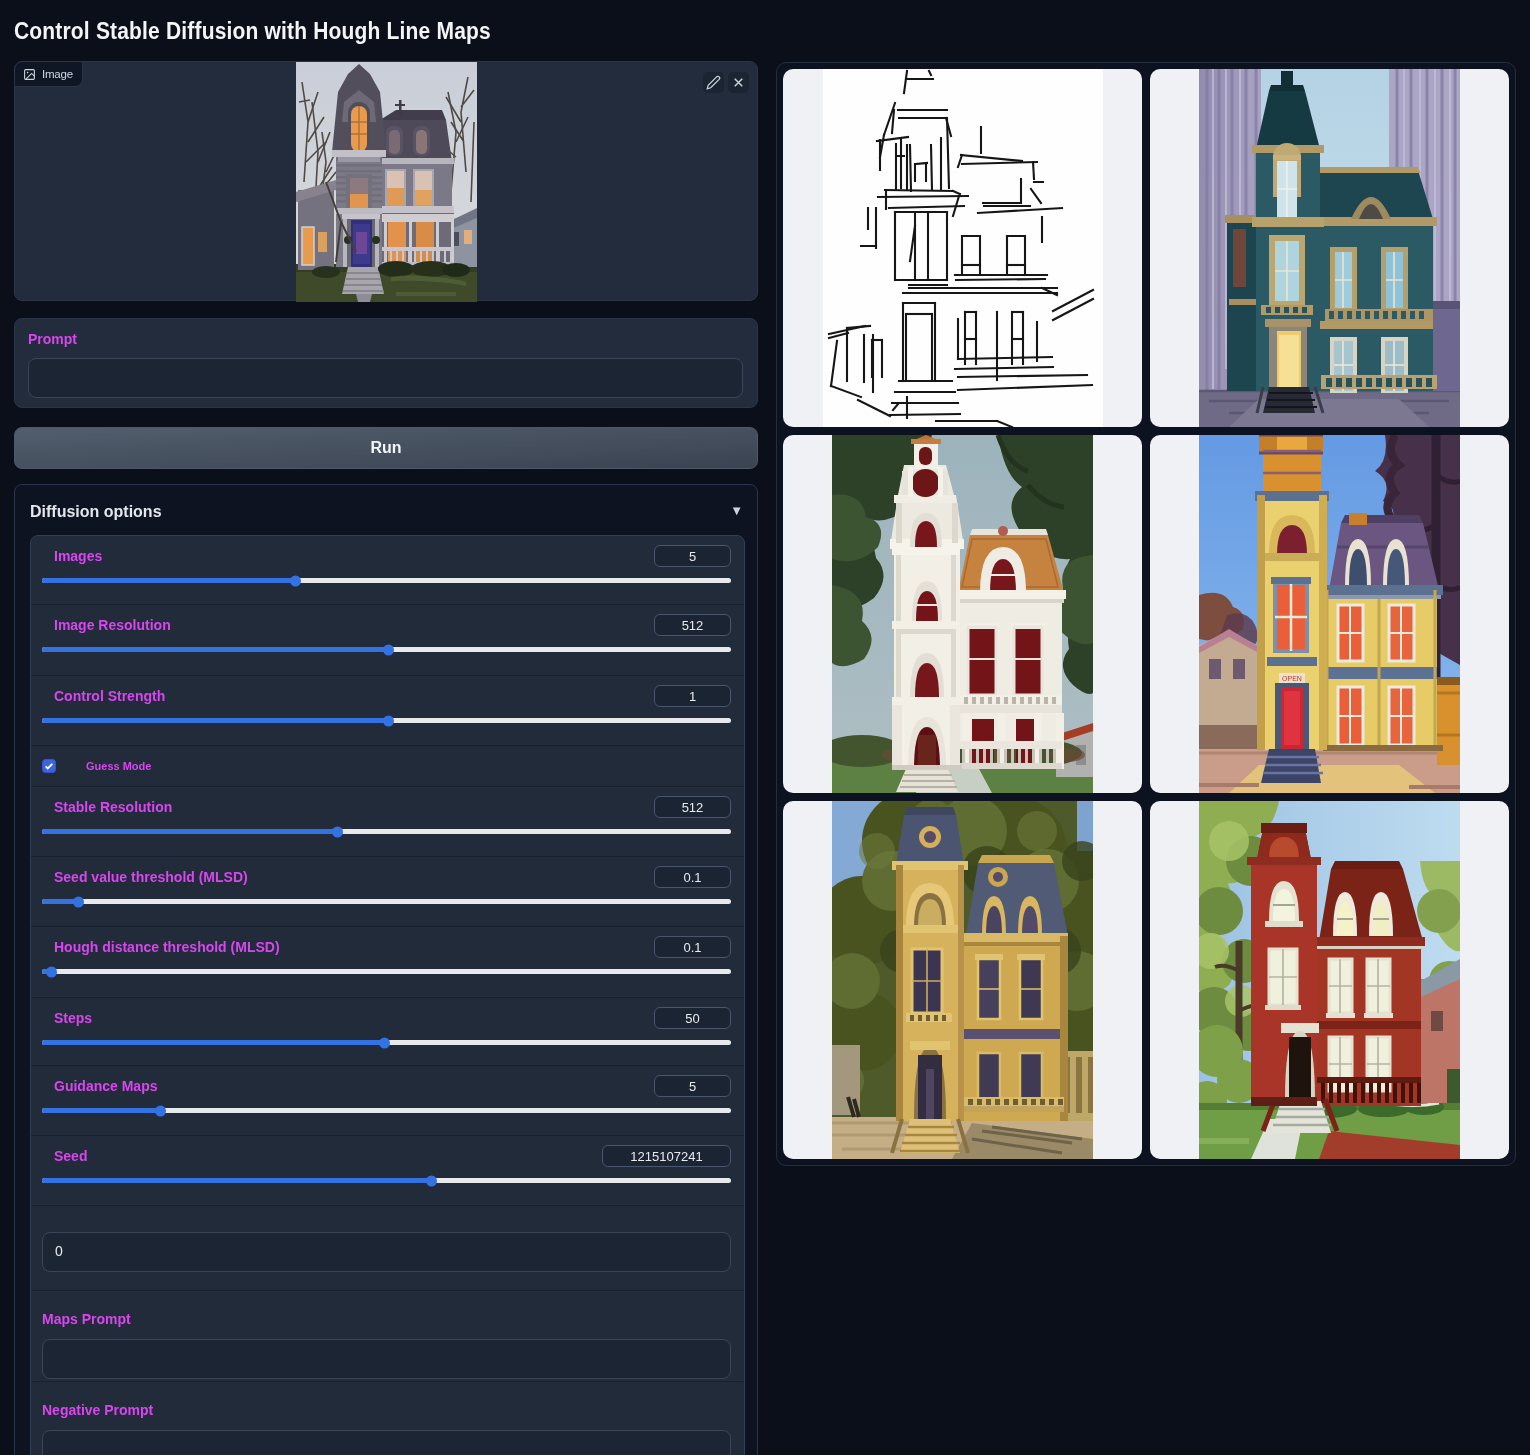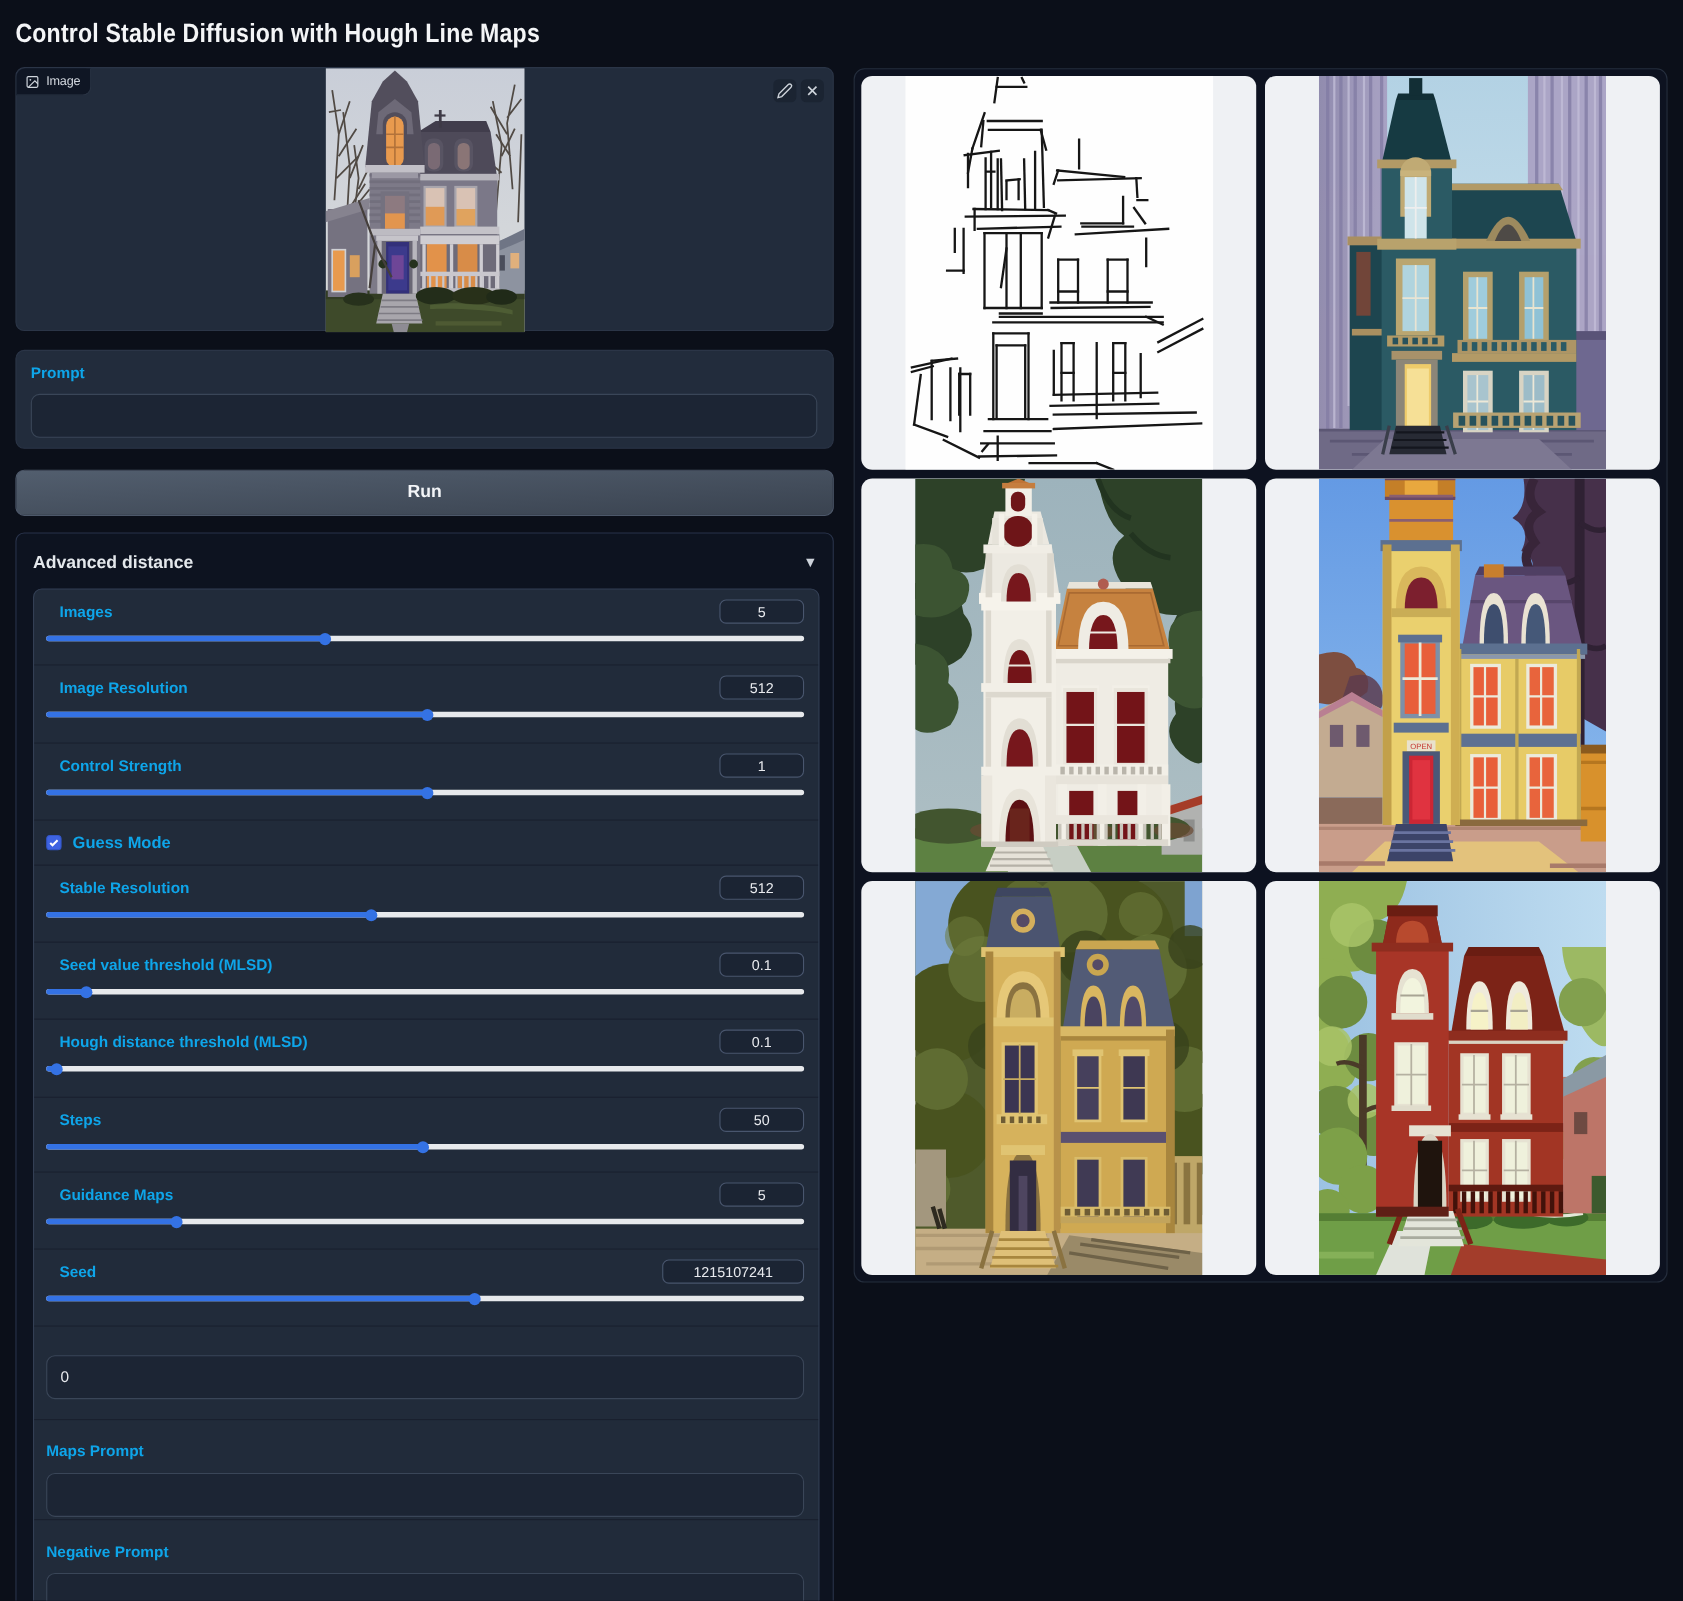--- a/index.html
+++ b/index.html
@@ -6,21 +6,21 @@
   body{width:1530px;height:1455px;overflow:hidden;position:relative;}
   .blk{position:absolute;background:#222c3c;border-radius:8px;box-sizing:border-box;}
   h1{position:absolute;left:14px;top:17px;margin:0;font-size:24px;font-weight:700;color:#f4f5f7;letter-spacing:0.2px;transform:scaleX(0.875);transform-origin:0 50%;white-space:nowrap;}
   
   #imgblk{left:14px;top:61px;width:744px;height:240px;border:1px solid #2b3547;}
   #imglabel{position:absolute;left:0;top:0;height:24px;background:#0f1624;border:1px solid #2a3444;border-left:none;border-top:none;border-top-left-radius:8px;border-bottom-right-radius:8px;display:flex;align-items:center;gap:6px;padding:0 9px 0 8px;color:#d3d8df;font-size:11.5px;font-weight:400;letter-spacing:-0.2px;z-index:3;}
   #imgphoto{position:absolute;left:281px;top:0;width:181px;height:240px;}
   .iconbtn{position:absolute;top:10px;width:21px;height:21px;border-radius:5px;background:#1b2432;display:flex;align-items:center;justify-content:center;}
   
   #promptblk{left:14px;top:318px;width:744px;height:90px;padding:12px 14px 14px 13px;border:1px solid #2b3547;}
-  .lbl{color:#0ea5e9;font-size:14px;font-weight:700;}
+  .lbl{color:#d946ef;font-size:14px;font-weight:700;}
   .tbox{box-sizing:border-box;background:#1c2534;border:1px solid #3a4658;border-radius:8px;width:100%;height:40px;margin-top:11px;color:#e8eaee;font-size:14px;padding:10px 12px;font-weight:400;}
   
   #runbtn{position:absolute;left:14px;top:427px;width:744px;height:42px;border-radius:8px;background:linear-gradient(to bottom right,#525e6e,#3a4350);border:1px solid #4d586a;box-sizing:border-box;display:flex;align-items:center;justify-content:center;color:#f3f5f8;font-size:16px;font-weight:700;}
   
   #advblk{left:14px;top:484px;width:744px;height:1060px;padding:0 12px 12px 15px;border:1px solid #29334a;background:#0d1320;}
   #advhead{display:flex;justify-content:space-between;align-items:flex-start;padding:18px 2px 0 0;height:50px;box-sizing:border-box;color:#e4e8ec;font-size:16px;font-weight:700;}
   #advhead .arrow{color:#cdd3db;font-size:13px;}
   #form{border:1px solid #333f54;border-radius:8px;overflow:hidden;background:#212b3a;}
   .row{position:relative;box-sizing:border-box;border-bottom:1px solid #19202e;padding:12px 13px 0 11px;}
   .row:last-child{border-bottom:none;}
@@ -182,21 +182,21 @@
 
 <div class="blk" id="promptblk">
   <div class="lbl">Prompt</div>
   <div class="tbox"></div>
 </div>
 
 <div id="runbtn">Run</div>
 
 <div class="blk" id="advblk">
   <div id="advhead">
-      <span>Advanced distance</span>
+      <span>Diffusion options</span>
       <span class="arrow">▼</span>
     </div>
   <div id="form">
     <div class="row srow">
         <div class="lblrow">
           <span class="lbl">Images</span>
           <span class="numbox">5</span>
         </div>
       <div class="track">
           <div class="fill" style="width:36.9%"></div>
@@ -222,21 +222,21 @@
           <div class="fill" style="width:50.3%"></div>
           <div class="knob" style="left:calc(50.3% - 6px)"></div>
         </div>
       </div>
     <div class="row" id="chkrow">
         <span id="chk">
           <svg width="10" height="10" viewBox="0 0 24 24" fill="none" stroke="#fff" stroke-width="4.5">
             <path d="M4 13l5 5L20 7"></path>
           </svg>
         </span>
-        <span class="lbl" style="font-size:15px;">Guess Mode</span>
+        <span class="lbl" style="font-size:11px;margin-left:20px;">Guess Mode</span>
       </div>
     <div class="row srow" style="height:70px">
         <div class="lblrow">
           <span class="lbl">Stable Resolution</span>
           <span class="numbox">512</span>
         </div>
       <div class="track">
           <div class="fill" style="width:43.0%"></div>
           <div class="knob" style="left:calc(43.0% - 6px)"></div>
         </div>

